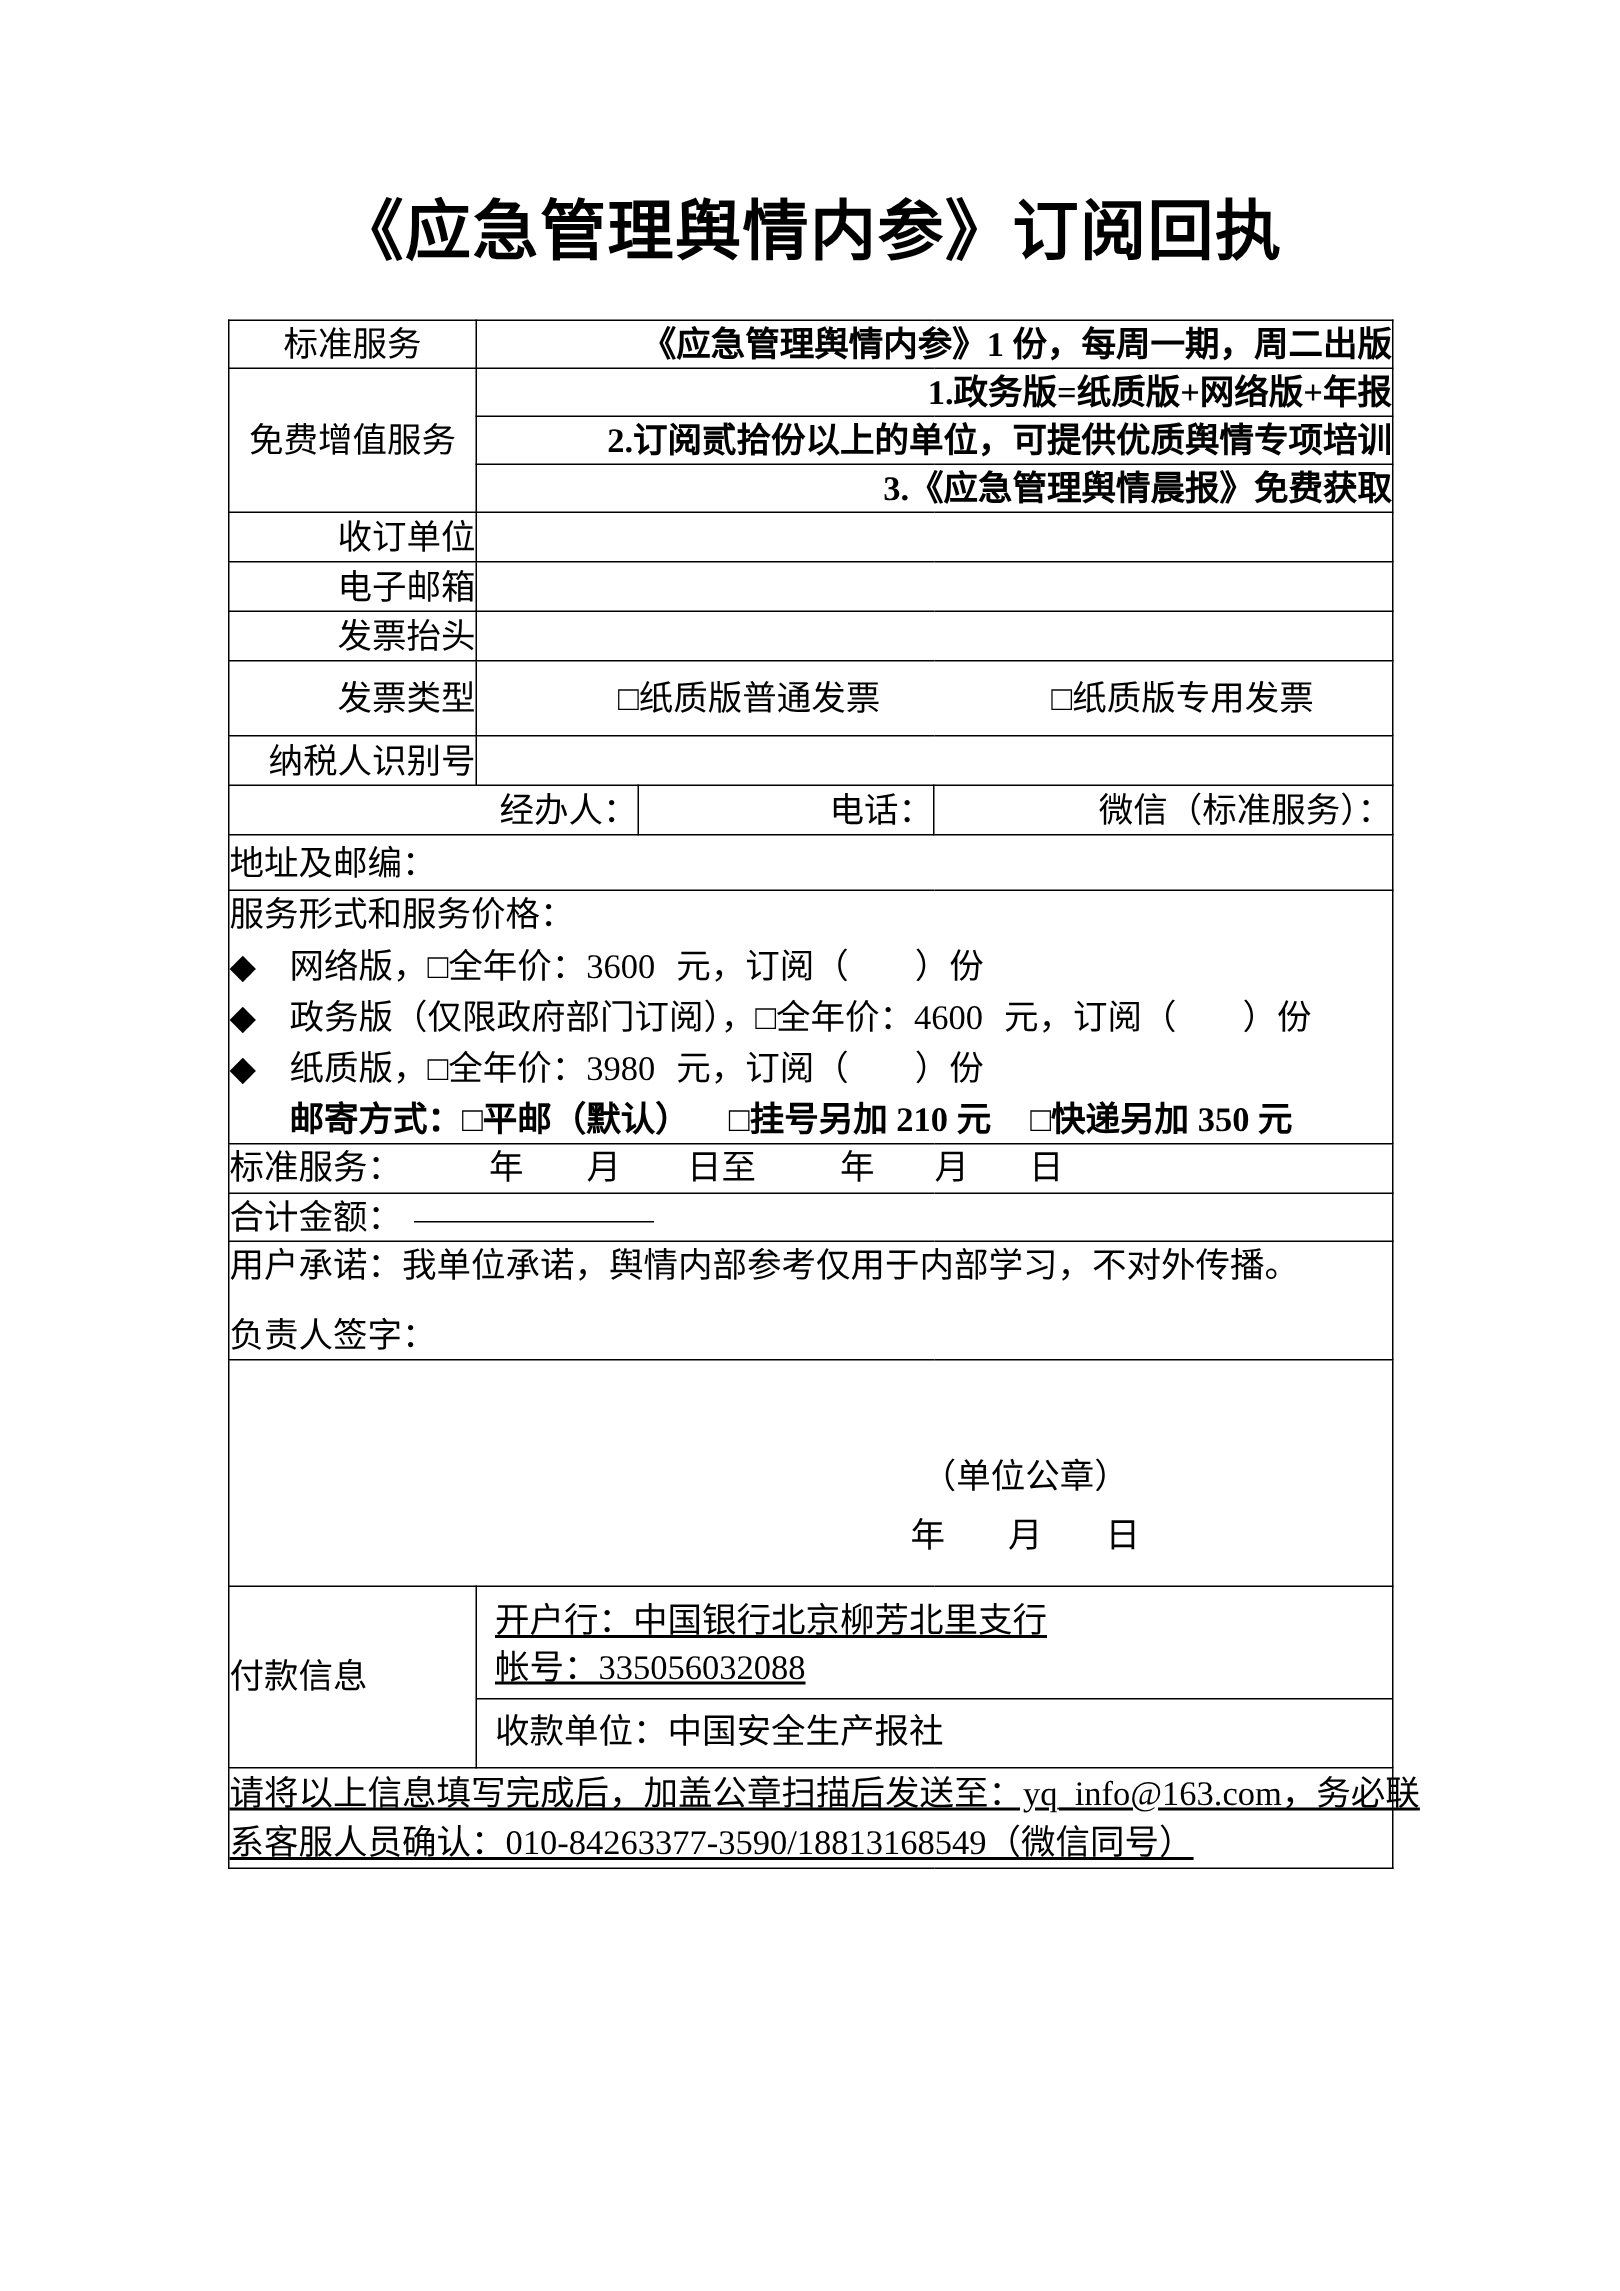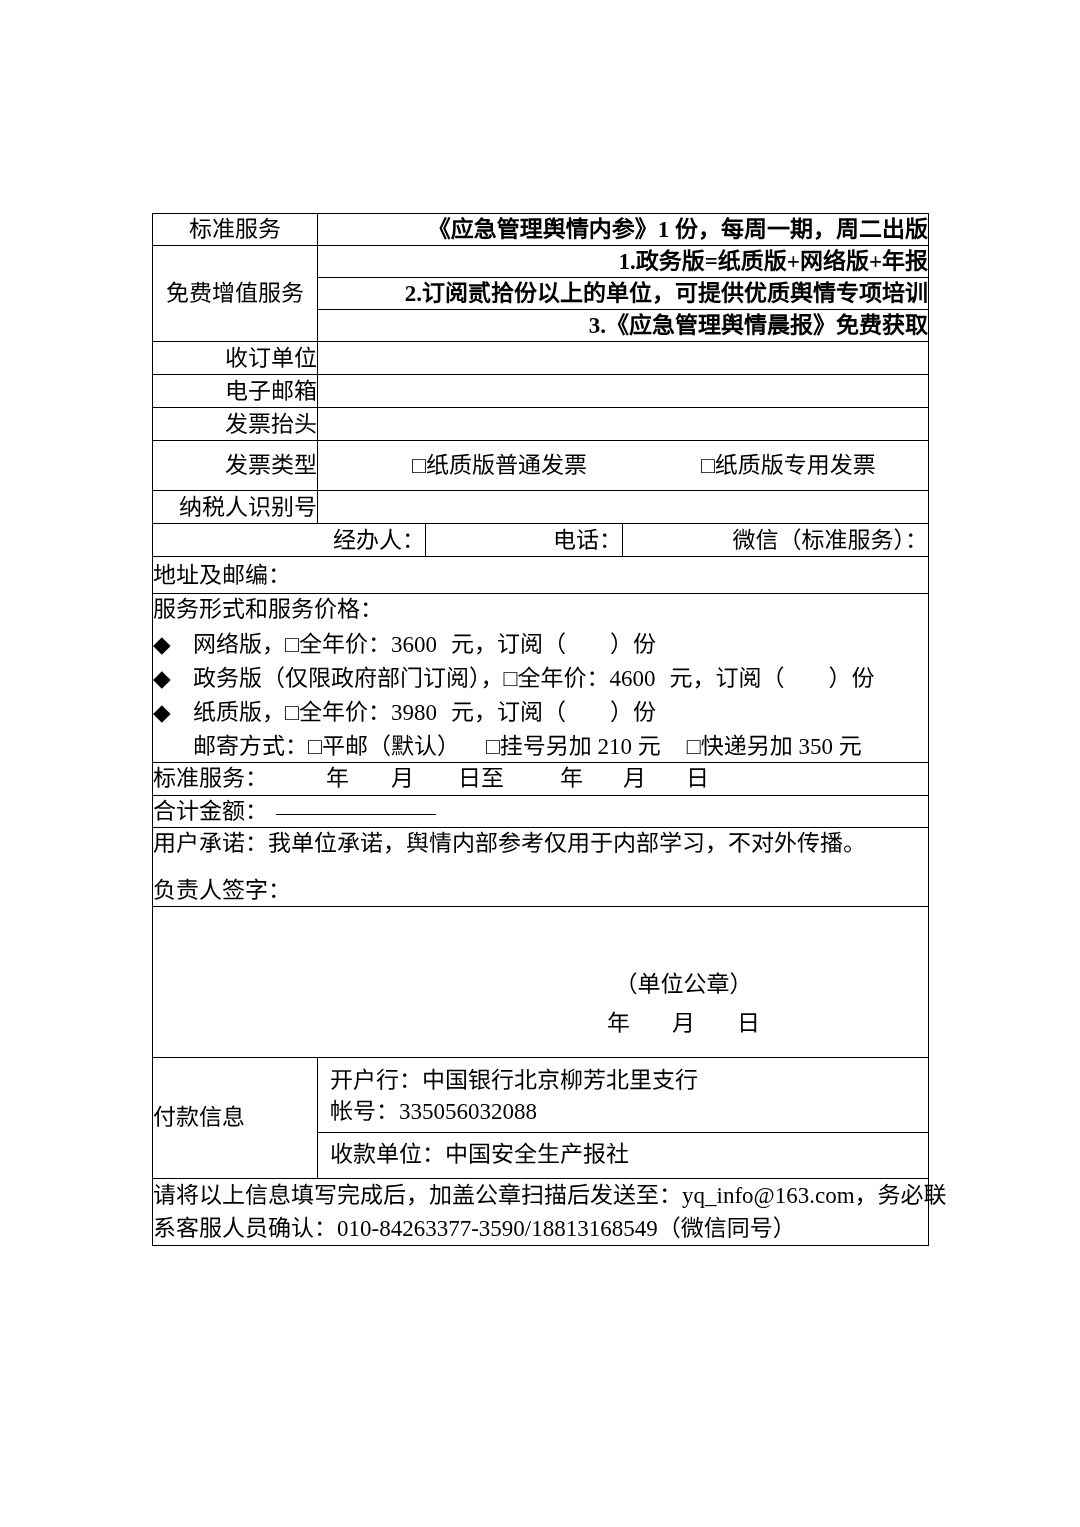--- a/index.html
+++ b/index.html
@@ -88,20 +88,21 @@
     margin-bottom: 3px;
   }
   .bullet {
     display: inline-block;
     width: 40px;
   }
   .mail-line {
     display: block;
     white-space: nowrap;
     padding-left: 40px;
+    font-weight: bold;
   }
   .gap-s { display: inline-block; width: 14px; }
   .gap-m { display: inline-block; width: 26px; }
   .gap-paren { display: inline-block; width: 44px; }
 
   .time-line { white-space: nowrap; }
   .sp1 { display: inline-block; width: 58px; }
   .sp2 { display: inline-block; width: 42px; }
   .sp3 { display: inline-block; width: 44px; }
   .sp4 { display: inline-block; width: 56px; }
@@ -143,32 +144,33 @@
     vertical-align: middle;
     padding: 8px 4px;
   }
   .pay-top {
     padding: 7px 8px 5px 12px;
     border-bottom: 1.6px solid #000000;
   }
   .pay-bot {
     padding: 6px 8px 8px 12px;
   }
-  .pay-line { display: block; white-space: nowrap; }
+  .pay-line { display: block; white-space: nowrap; text-decoration: underline; }
 
   .footer-cell {
     padding: 9px 10px 11px 12px;
     line-height: 1.45;
   }
 </style>
 </head>
 <body>
 
 <div class="page">
 
+  <div class="doc-title">《应急管理舆情内参》订阅回执</div>
 
   <table class="form">
     <colgroup>
       <col style="width:165px">
       <col style="width:108px">
       <col style="width:197px">
       <col style="width:306px">
     </colgroup>
     <tbody>
 

